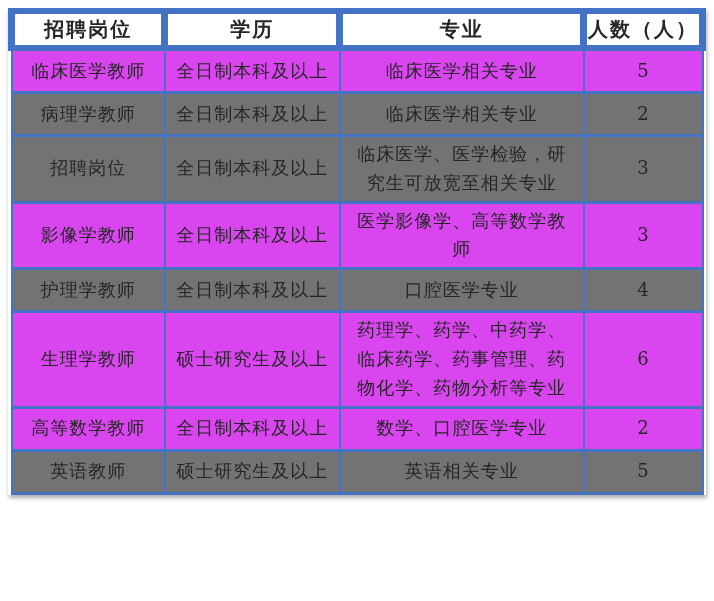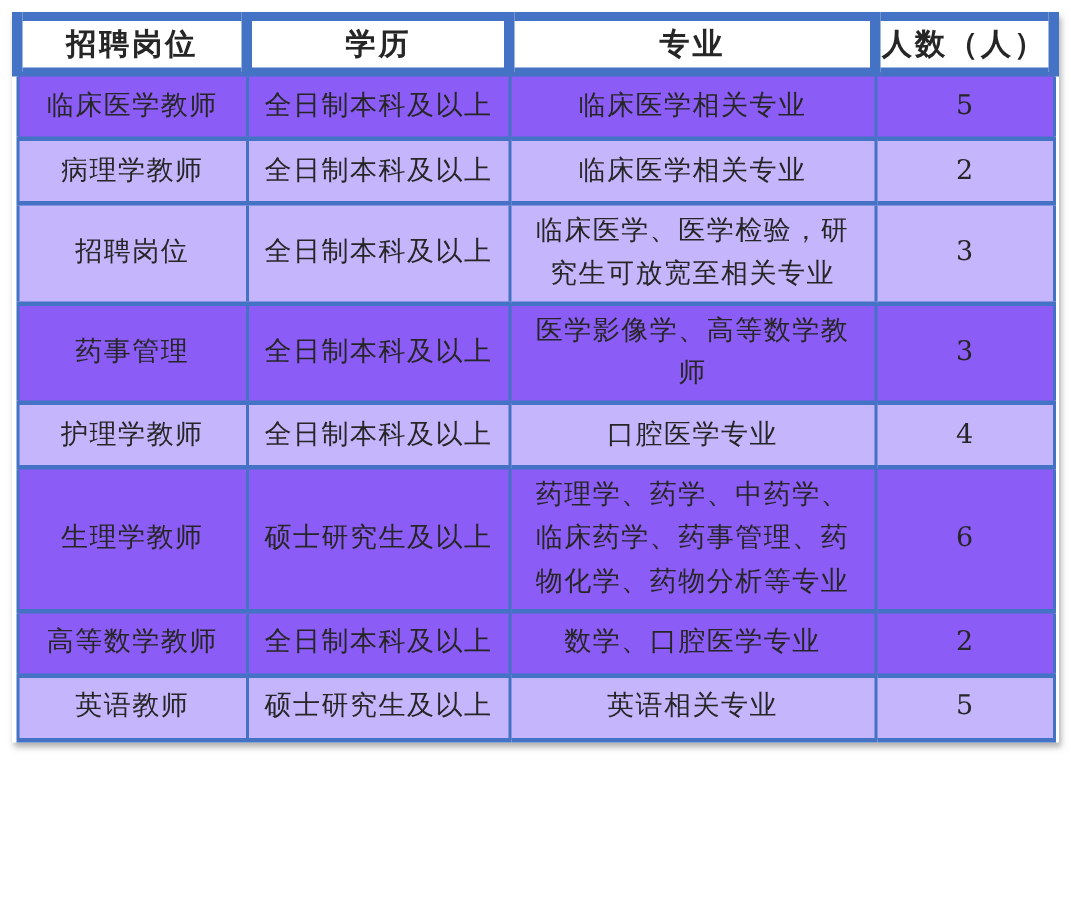--- a/index.html
+++ b/index.html
@@ -47,24 +47,24 @@
     border-left-width: 2px;
     border-right-width: 2px;
     font-size: 18px;
     letter-spacing: 1px;
     line-height: 1.6;
     text-align: center;
     vertical-align: middle;
     height: 34px;
     padding: 3px 8px;
     box-sizing: content-box;
-    background: #c4b5fd;
+    background: #737373;
     word-break: break-all;
   }
-  tr.alt td { background: #8b5cf6; }
+  tr.alt td { background: #d946ef; }
   td.count { letter-spacing: 0; }
 </style>
 </head>
 <body>
 
 <div class="page">
   <table class="recruit">
     <colgroup>
       <col class="c-position">
       <col class="c-education">
@@ -92,21 +92,21 @@
         <td>临床医学相关专业</td>
         <td class="count">2</td>
       </tr>
       <tr>
         <td>招聘岗位</td>
         <td>全日制本科及以上</td>
         <td>临床医学、医学检验，研究生可放宽至相关专业</td>
         <td class="count">3</td>
       </tr>
       <tr class="alt">
-        <td>药事管理</td>
+        <td>影像学教师</td>
         <td>全日制本科及以上</td>
         <td>医学影像学、高等数学教师</td>
         <td class="count">3</td>
       </tr>
       <tr>
         <td>护理学教师</td>
         <td>全日制本科及以上</td>
         <td>口腔医学专业</td>
         <td class="count">4</td>
       </tr>

